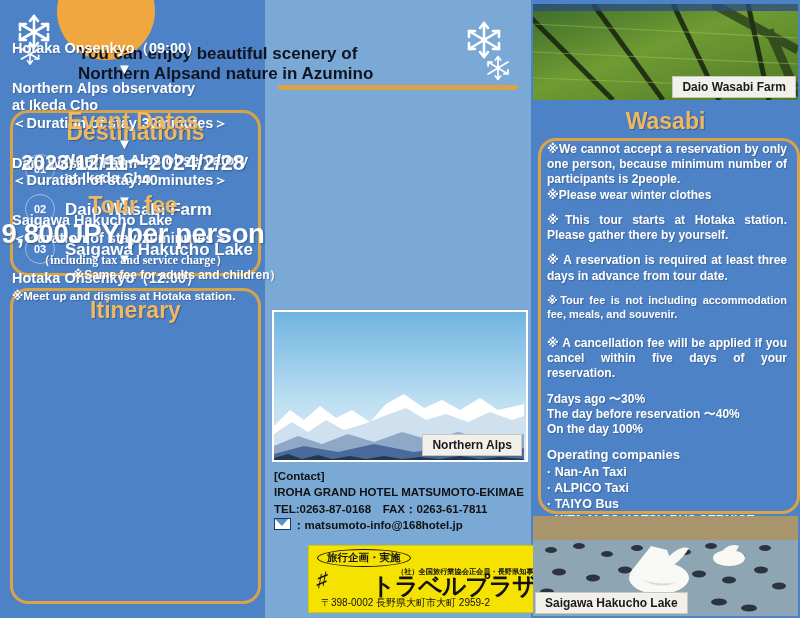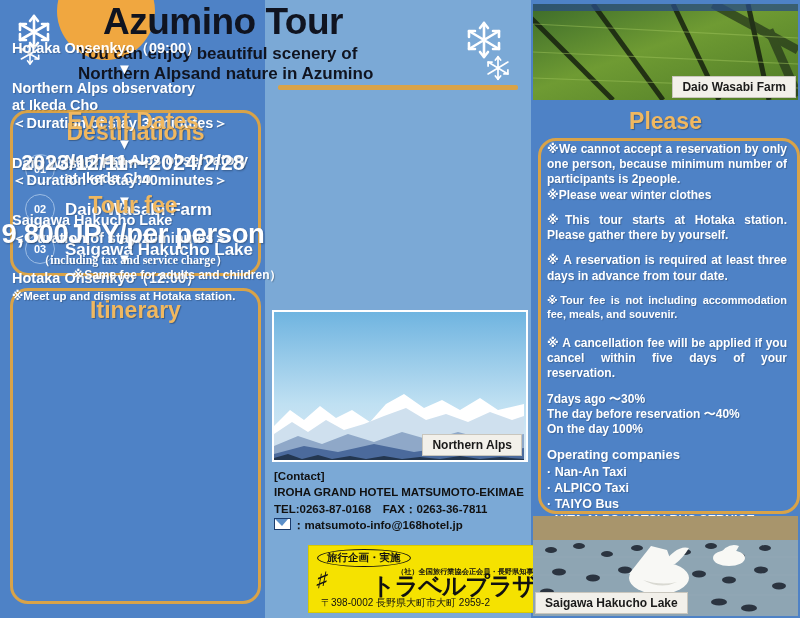--- a/index.html
+++ b/index.html
@@ -147,21 +147,20 @@
         <path d="M-15,9 l6,0 M-15,9 l0,-6 M15,-9 l-6,0 M15,-9 l0,6"></path>
       </g>
       <g transform="translate(40,52) scale(0.66)">
         <path d="M0,-17 L0,17 M-15,-9 L15,9 M-15,9 L15,-9"></path>
         <path d="M0,-17 l-4,5 M0,-17 l4,5 M0,17 l-4,-5 M0,17 l4,-5"></path>
         <path d="M-15,-9 l0,6 M-15,-9 l6,0 M15,9 l0,-6 M15,9 l-6,0"></path>
       </g>
     </g>
   </svg>
 
-  <div class="title">Azumino Tour</div>
   <div class="subtitle">
     <div>You can enjoy beautiful scenery of</div>
     <div>Northern Alpsand nature in Azumino</div>
   </div>
 
   <div class="panel" id="p-dest">
     <div class="panel-head" style="top:6px;">Destinations</div>
     <div class="dest-list">
       <div class="dest-row">
         <div class="dest-num">01</div>
@@ -221,21 +220,21 @@
       <path d="M0,66 L24,56 L48,64 L74,54 L100,62 L128,52 L156,60 L184,52 L214,60 L250,54 L250,80 L0,80 Z" fill="#8fa8c8"></path>
       <path d="M0,74 L30,66 L64,72 L100,64 L140,72 L180,66 L220,72 L250,68 L250,80 L0,80 Z" fill="#4b6a9c"></path>
       <path d="M0,80 L0,78 L14,74 L28,79 L44,75 L58,79 L76,76 L92,79 L110,76 L128,79 L146,77 L166,79 L186,76 L206,79 L226,77 L250,79 L250,80 Z" fill="#23364f"></path>
     </svg>
     <div class="cap" style="right:4px;bottom:4px;">Northern Alps</div>
   </div>
 
   <div class="contact">
     <div>[Contact]</div>
     <div>IROHA GRAND HOTEL MATSUMOTO-EKIMAE</div>
-    <div>TEL:0263-87-0168　FAX：0263-36-7811</div>
+    <div>TEL:0263-87-0168　FAX：0263-61-7811</div>
     <div>
       <span class="env"></span><span>：matsumoto-info@168hotel.jp</span>
     </div>
   </div>
 
   <div class="agency">
     <div class="ag-oval">旅行企画・実施</div>
     <div class="ag-small">（社）全国旅行業協会正会員・長野県知事登録旅行業 2-286</div>
     <div class="ag-logo">♯</div>
     <div class="ag-main">トラベルプラザ゛</div>
@@ -258,21 +257,21 @@
       <g stroke="#9dc25a" stroke-width="1.2" opacity="0.5">
         <line x1="0" y1="20" x2="265" y2="34"></line>
         <line x1="0" y1="48" x2="265" y2="60"></line>
         <line x1="0" y1="74" x2="265" y2="84"></line>
       </g>
       <rect x="0" y="0" width="265" height="7" fill="#2a4c86" opacity="0.75"></rect>
     </svg>
     <div class="cap" style="right:2px;bottom:2px;">Daio Wasabi Farm</div>
   </div>
 
-  <div class="notes-head">Please</div>
+  <div class="notes-head">Wasabi</div>
   <div class="panel" id="p-notes"></div>
   <div class="notes-body">
     <div class="n-block" style="white-space:pre-line;">※We cannot accept a reservation by only one person, because minimum number of participants is 2people.
 ※Please wear winter clothes</div>
     <div class="n-block">※This tour starts at Hotaka station. Please gather there by yourself.</div>
     <div class="n-block">※ A reservation is required at least three days in advance from tour date.</div>
     <div class="n-block n-small">※Tour fee is not including accommodation fee, meals, and souvenir.</div>
     <div class="n-block" style="margin-top:14px;">※ A cancellation fee will be applied if you cancel within five days of your reservation.</div>
     <div class="n-block" style="white-space:pre-line;">7days ago 〜30%
 The day before reservation 〜40%

